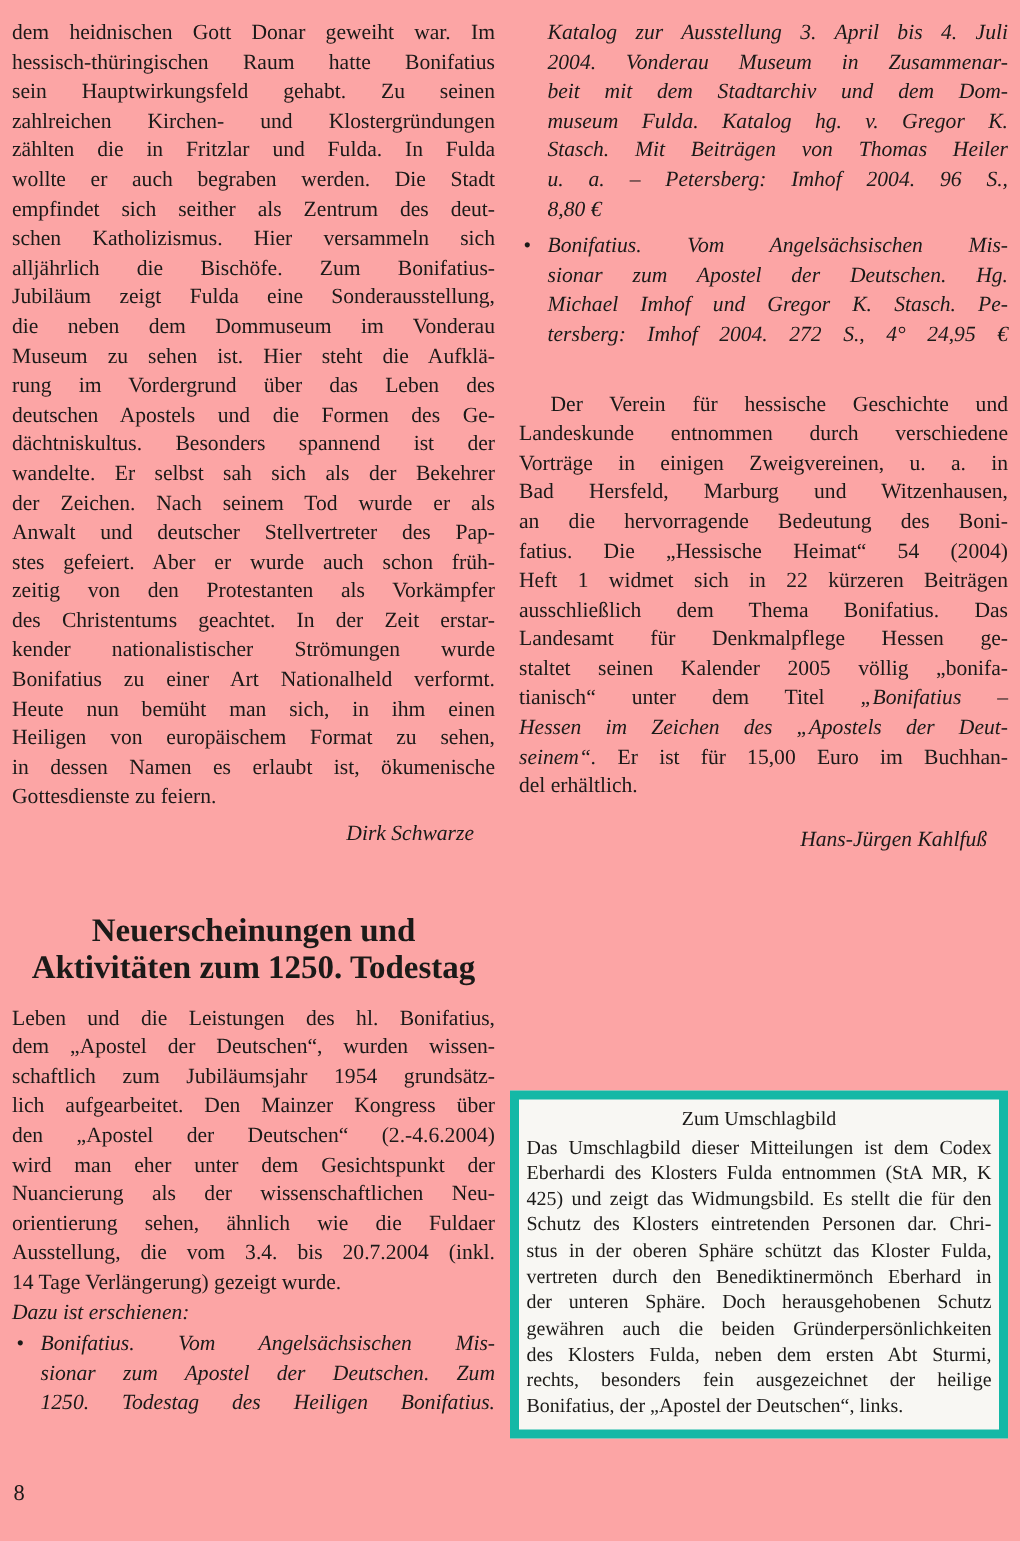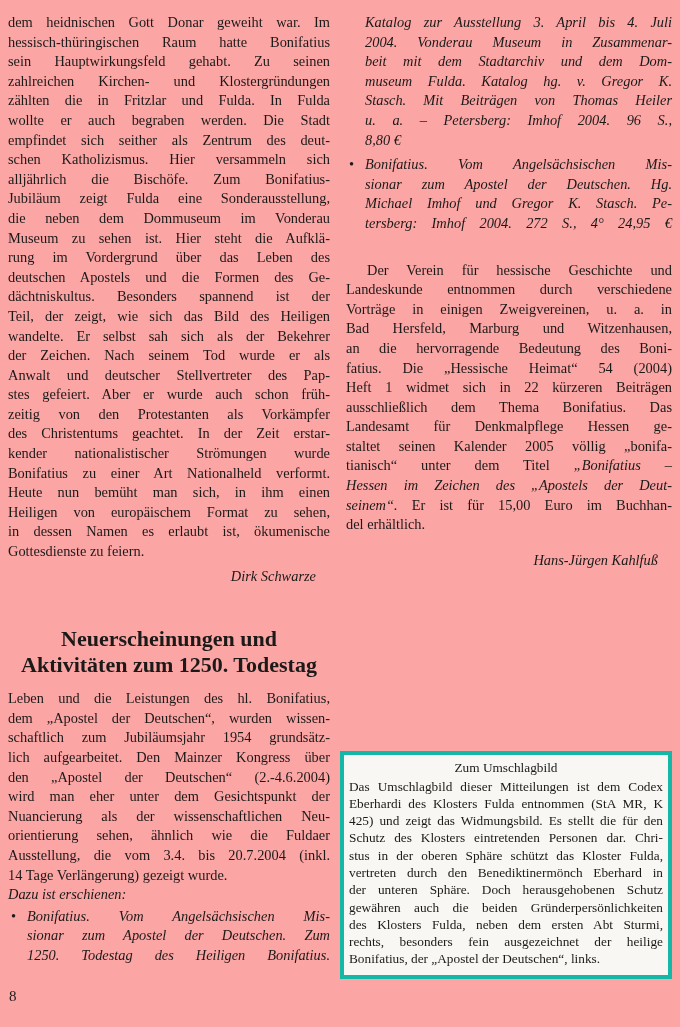--- a/index.html
+++ b/index.html
@@ -54,25 +54,24 @@
 
   .bullet2 { margin-top: 5px; }
   .para-verein { margin-top: 27px; }
   .byline-second { margin-top: 16px; }
 
   .note-box {
     position: absolute;
     left: 340px; top: 727px;
     width: 332px;
     box-sizing: border-box;
-    border: 4px solid #14b8a6;
+    border: 6px solid #14b8a6;
     padding: 4px 5px 7px 5px;
     font-size: 13.3px;
     background: #f8f7f3;
-    margin-top: 24px;
   }
   .note-box .jline { line-height: 17.3px; }
   .box-title { text-align: center; line-height: 18.5px; }
 
   .page-number {
     position: absolute;
     left: 9px; top: 987px;
     font-size: 15px;
     line-height: 19px;
   }
@@ -93,21 +92,20 @@
         <div class="jline">wollte er auch begraben werden. Die Stadt</div>
         <div class="jline">empfindet sich seither als Zentrum des deut-</div>
         <div class="jline">schen Katholizismus. Hier versammeln sich</div>
         <div class="jline">alljährlich die Bischöfe. Zum Bonifatius-</div>
         <div class="jline">Jubiläum zeigt Fulda eine Sonderausstellung,</div>
         <div class="jline">die neben dem Dommuseum im Vonderau</div>
         <div class="jline">Museum zu sehen ist. Hier steht die Aufklä-</div>
         <div class="jline">rung im Vordergrund über das Leben des</div>
         <div class="jline">deutschen Apostels und die Formen des Ge-</div>
         <div class="jline">dächtniskultus. Besonders spannend ist der</div>
-        <div class="jline">Teil, der zeigt, wie sich das Bild des Heiligen</div>
         <div class="jline">wandelte. Er selbst sah sich als der Bekehrer</div>
         <div class="jline">der Zeichen. Nach seinem Tod wurde er als</div>
         <div class="jline">Anwalt und deutscher Stellvertreter des Pap-</div>
         <div class="jline">stes gefeiert. Aber er wurde auch schon früh-</div>
         <div class="jline">zeitig von den Protestanten als Vorkämpfer</div>
         <div class="jline">des Christentums geachtet. In der Zeit erstar-</div>
         <div class="jline">kender nationalistischer Strömungen wurde</div>
         <div class="jline">Bonifatius zu einer Art Nationalheld verformt.</div>
         <div class="jline">Heute nun bemüht man sich, in ihm einen</div>
         <div class="jline">Heiligen von europäischem Format zu sehen,</div>

